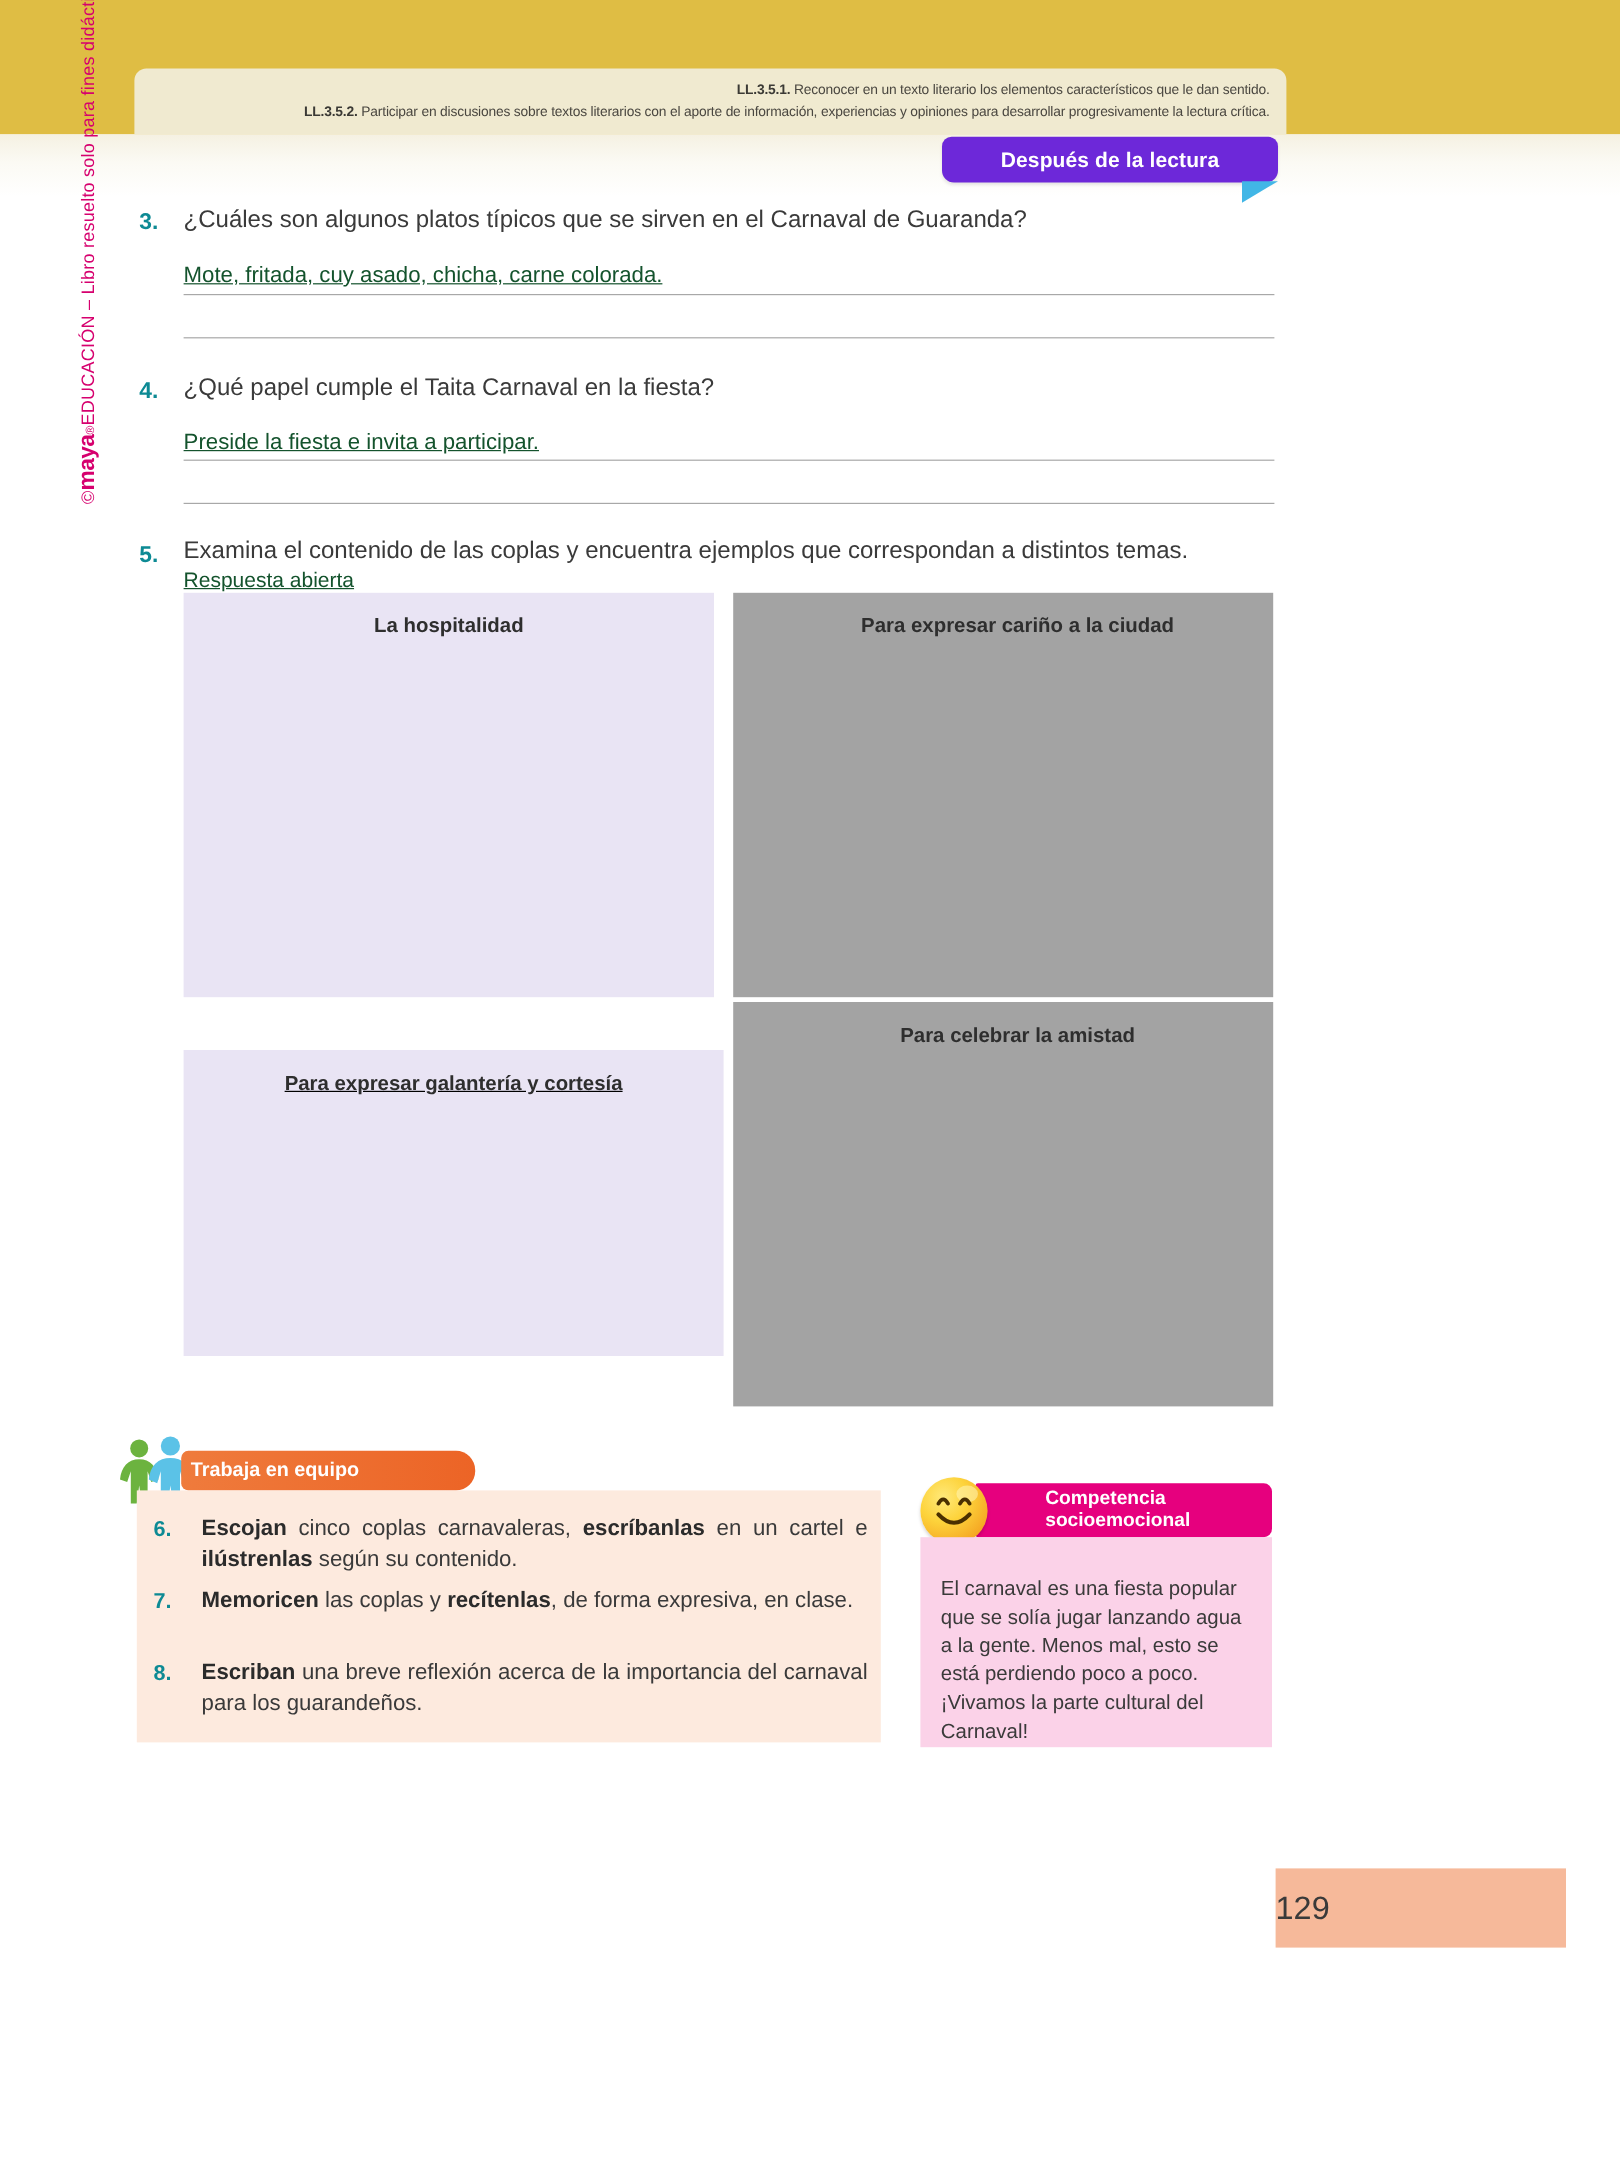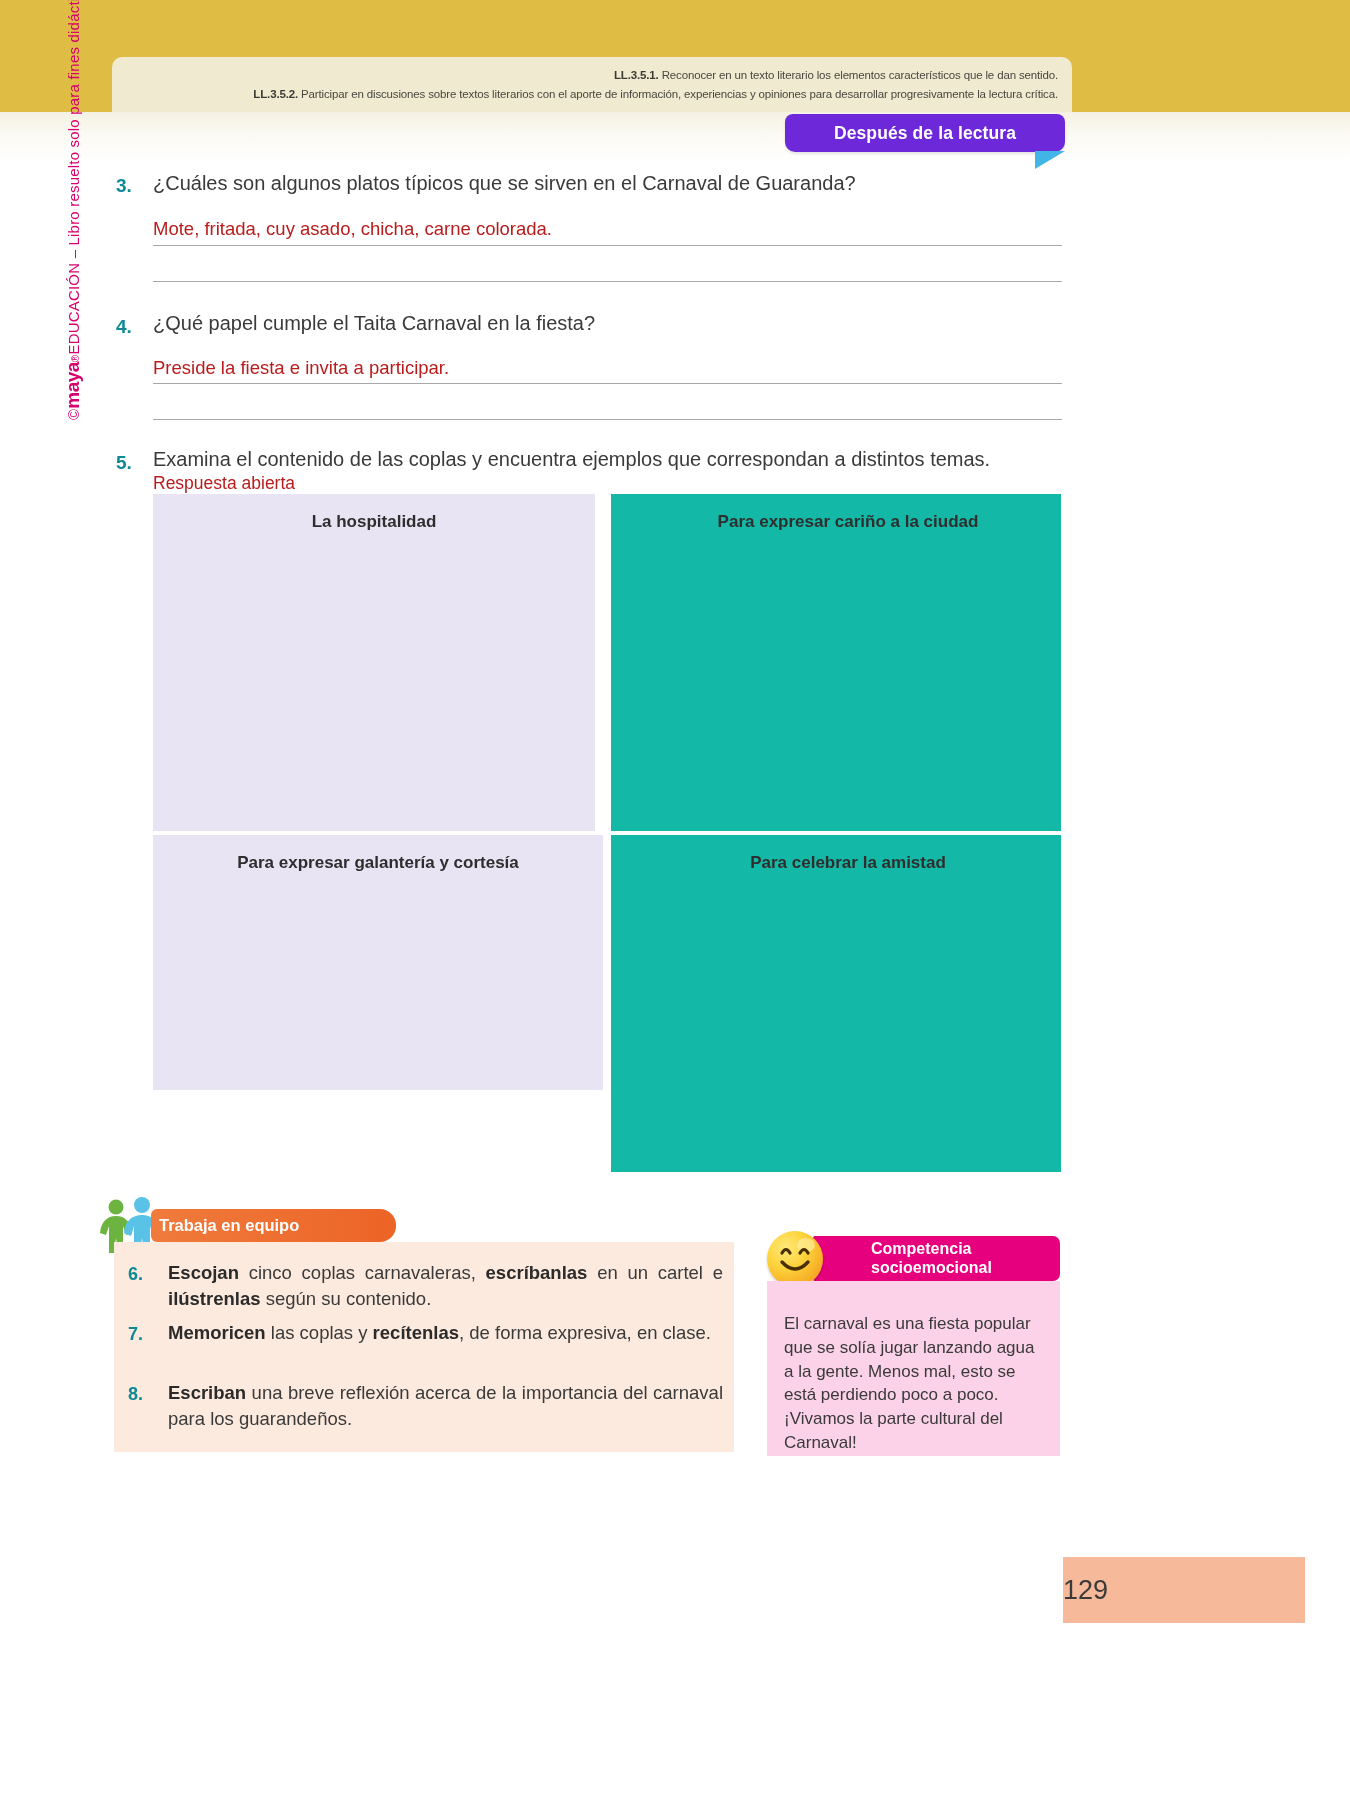--- a/index.html
+++ b/index.html
@@ -68,34 +68,34 @@
   .side-copy .reg { font-size: 10px; vertical-align: super; }
 
   
   .qnum {
     position: absolute; color: #0d8a94; font-weight: bold; font-size: 19px;
   }
   .qtext {
     position: absolute; font-size: 20px; color: #3a3a3a; font-weight: 300;
   }
   .answer {
-    position: absolute; font-size: 18.5px; color: #b91c1c;
+    position: absolute; font-size: 18.5px; color: #14532d; text-decoration: underline;
   }
   .rule {
     position: absolute; height: 1px; background: #a8a8a8;
   }
 
   
   .grid-cell {
     position: absolute;
     display: flex; justify-content: center;
     padding-top: 18px;
   }
   .cell-light { background: #e9e4f4; }
-  .cell-dark  { background: #14b8a6; padding-left: 24px; }
+  .cell-dark  { background: #a3a3a3; padding-left: 24px; }
   .cell-title {
     font-size: 17px; font-weight: bold; color: #2e2e2e;
     text-align: center;
   }
 
   
   .team-banner {
     position: absolute; left: 151px; top: 1209px; width: 245px; height: 33px;
     background: linear-gradient(to right, #ef7b3c 0%, #ec6426 100%);
     border-radius: 6px 16px 16px 6px;
@@ -198,21 +198,21 @@
   <div class="qnum" style="left:116px; top:452px;">5.</div>
   <div class="qtext" style="left:153px; top:448px; width:915px;"><b>Examina</b><span> el contenido de las coplas y </span><b>encuentra</b><span> ejemplos que correspondan a distintos temas.</span></div>
   <div class="answer" style="left:153px; top:473px; font-size:17.5px;">Respuesta abierta</div>
 
   <div class="grid-cell cell-light" style="left:153px; top:494px; width:442px; height:337px;">
     <span class="cell-title">La hospitalidad</span>
   </div>
   <div class="grid-cell cell-dark" style="left:611px; top:494px; width:450px; height:337px;">
     <span class="cell-title">Para expresar cariño a la ciudad</span>
   </div>
-  <div class="grid-cell cell-light" style="left:153px; top:835px; width:450px; height:255px;">
+  <div class="grid-cell cell-light" style="left:153px; top:875px; width:450px; height:255px;text-decoration:underline;">
     <span class="cell-title">Para expresar galantería y cortesía</span>
   </div>
   <div class="grid-cell cell-dark" style="left:611px; top:835px; width:450px; height:337px;">
     <span class="cell-title">Para celebrar la amistad</span>
   </div>
 
   <svg class="people-icon" viewBox="0 0 72 58">
     <circle cx="18" cy="11" r="7.5" fill="#6cb33f"></circle>
     <path d="M18 20 C9 20 3 26 2 37 L8 39 L11 30 L11 57 L16 57 L18 42 L20 57 L25 57 L25 30 L28 39 L34 37 C33 26 27 20 18 20 Z" fill="#6cb33f"></path>
     <circle cx="44" cy="9" r="8" fill="#5bc2e7"></circle>

